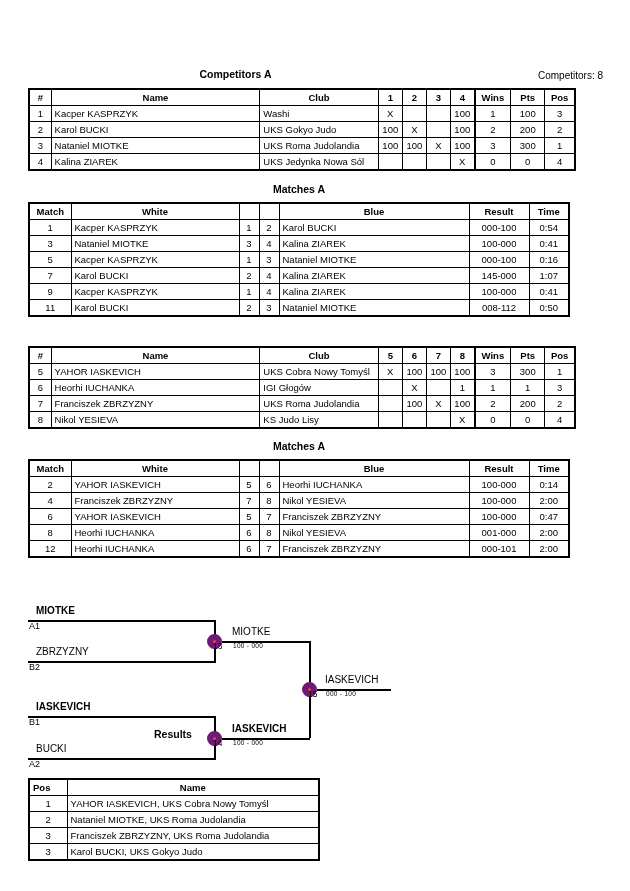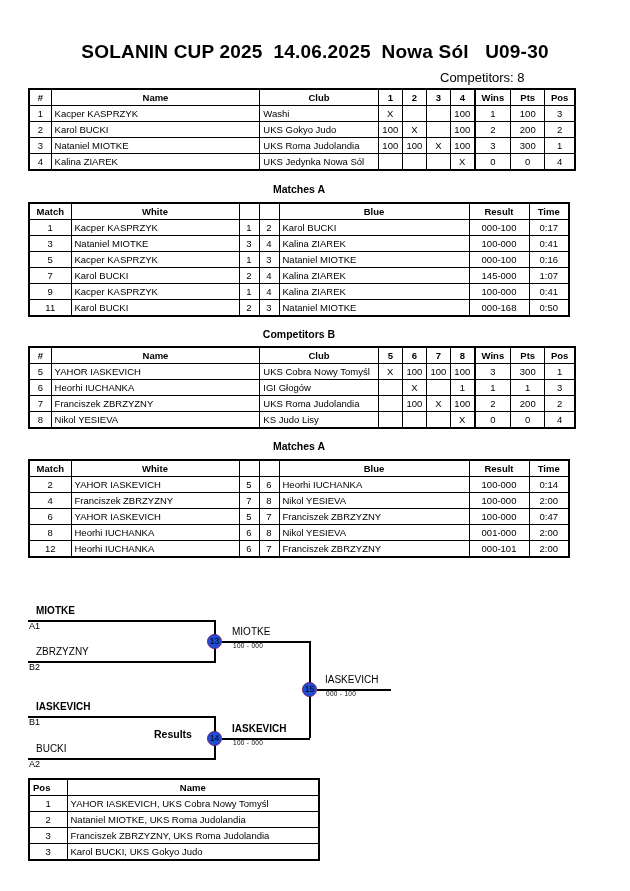--- a/index.html
+++ b/index.html
@@ -24,22 +24,22 @@
   }
 
   .section-label {
     position: absolute;
     text-align: center;
     font-size: 10.5px;
     font-weight: bold;
   }
   .competitors-count {
     position: absolute;
-    font-size: 13px;
-    text-align: left;
+    font-size: 10px;
+    text-align: right;
   }
 
   table.grid {
     position: absolute;
     border-collapse: collapse;
     table-layout: fixed;
     font-size: 9.5px;
     border: 2px solid #000;
   }
   table.grid td, table.grid th {
@@ -78,36 +78,36 @@
   }
   .bk-score {
     position: absolute;
     font-size: 6.5px;
     white-space: nowrap;
     letter-spacing: 0.3px;
   }
   .bk-node {
     position: absolute;
     width: 15px; height: 15px;
-    border: 1px solid #701a75;
+    border: 6px solid #701a75;
     border-radius: 50%;
-    background: #1d4ed8;
+    background: #ef4444;
     font-size: 8.5px;
     line-height: 13px;
     text-align: center;
     z-index: 3;
   }
 </style>
 </head>
 <body>
 
 <div id="page">
 
-  <div class="title">SOLANIN CUP 2025  14.06.2025  Nowa Sól   U09-30</div>
-
+
+  <div class="section-label" style="left:28px; top:68px; width:415px;">Competitors A</div>
   <div class="competitors-count" style="left:440px; top:70px; width:163px;">Competitors: 8</div>
 
   <table class="grid" id="tbl-comp-a" style="left:28px; top:88px; width:548px;">
     <colgroup>
       <col style="width:22px">
         <col style="width:208px">
         <col style="width:118px">
       <col style="width:24px">
         <col style="width:24px">
         <col style="width:24px">
@@ -206,21 +206,21 @@
         </tr>
       </thead>
     <tbody>
         <tr>
           <td class="c">1</td>
           <td class="l">Kacper KASPRZYK</td>
           <td class="c">1</td>
           <td class="c">2</td>
           <td class="l b">Karol BUCKI</td>
           <td class="c">000-100</td>
-          <td class="c">0:17</td>
+          <td class="c">0:54</td>
         </tr>
         <tr>
           <td class="c">3</td>
           <td class="l b">Nataniel MIOTKE</td>
           <td class="c">3</td>
           <td class="c">4</td>
           <td class="l">Kalina ZIAREK</td>
           <td class="c">100-000</td>
           <td class="c">0:41</td>
         </tr>
@@ -250,27 +250,26 @@
           <td class="l">Kalina ZIAREK</td>
           <td class="c">100-000</td>
           <td class="c">0:41</td>
         </tr>
         <tr>
           <td class="c">11</td>
           <td class="l">Karol BUCKI</td>
           <td class="c">2</td>
           <td class="c">3</td>
           <td class="l b">Nataniel MIOTKE</td>
-          <td class="c">000-168</td>
+          <td class="c">008-112</td>
           <td class="c">0:50</td>
         </tr>
       </tbody>
   </table>
 
-  <div class="section-label" style="left:28px; top:328px; width:542px;">Competitors B</div>
 
   <table class="grid" id="tbl-comp-b" style="left:28px; top:346px; width:548px;">
     <colgroup>
       <col style="width:22px">
         <col style="width:208px">
         <col style="width:118px">
       <col style="width:24px">
         <col style="width:24px">
         <col style="width:24px">
         <col style="width:24px">

